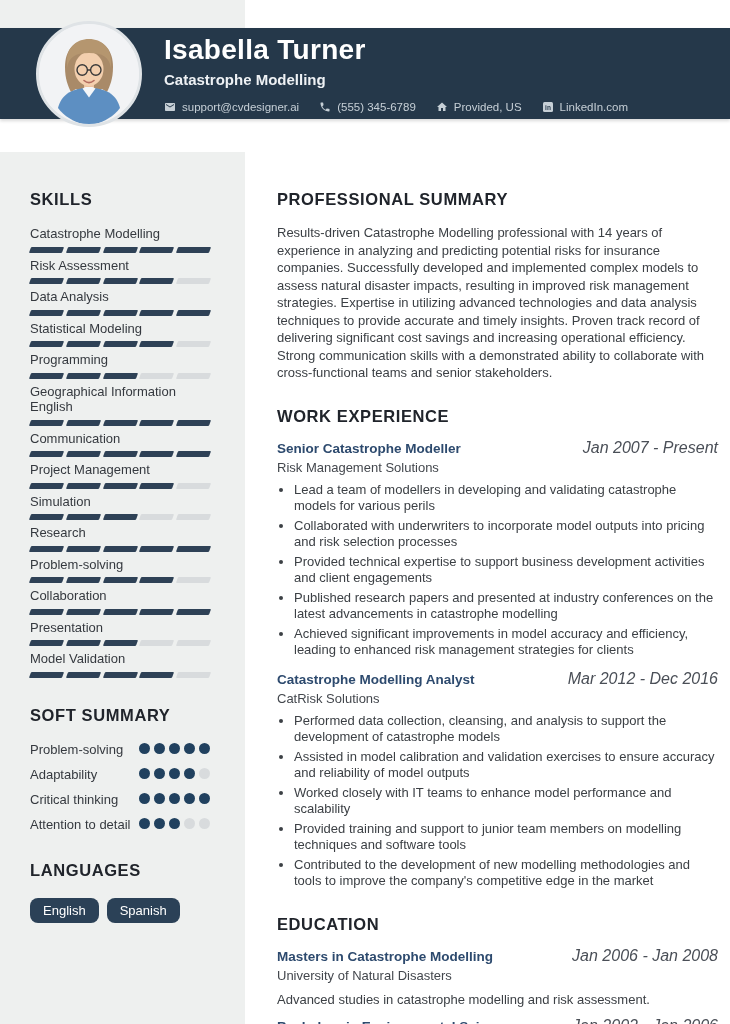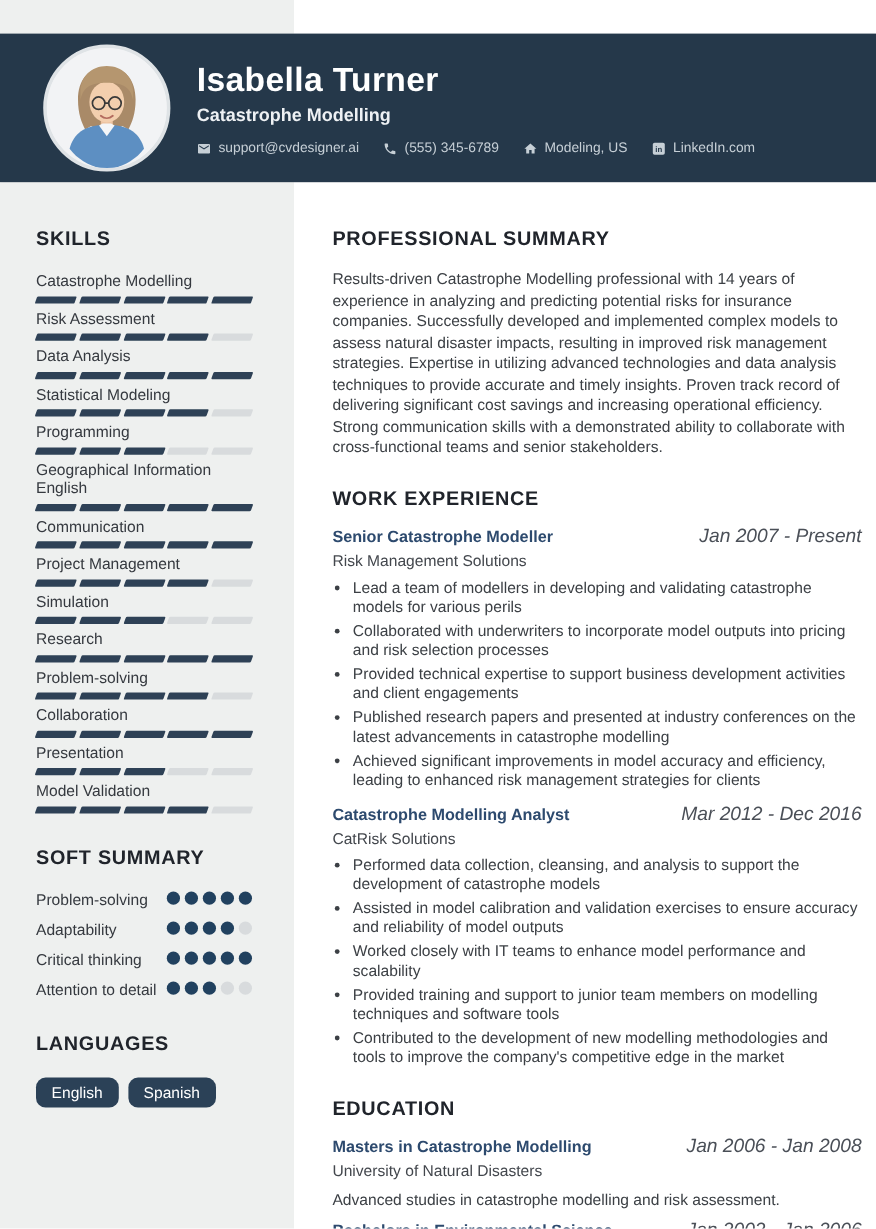--- a/index.html
+++ b/index.html
@@ -13,21 +13,21 @@
     --dot-empty:#d8dbdd;
     --heading:#20242b;
     --body-text:#3c4045;
     --muted:#4a4f57;
     --contact-text:#c6cfd6;
   }
   *{margin:0;padding:0;box-sizing:border-box;}
   body{background:#ffffff;font-family:"Liberation Sans",sans-serif;}
   .page{position:relative;width:730px;height:1024px;background:#ffffff;overflow:hidden;}
   .top-strip{position:absolute;top:0;left:0;width:245px;height:28px;background:var(--sidebar-bg);}
-  .header{position:absolute;top:28px;left:0;right:0;height:124px;background:var(--header-bg);display:flex;align-items:center;box-shadow:0 2px 3px rgba(0,0,0,0.15);}
+  .header{position:absolute;top:28px;left:0;right:0;height:91px;background:var(--header-bg);display:flex;align-items:center;box-shadow:0 2px 3px rgba(0,0,0,0.15);}
   .photo{margin-left:36px;width:106px;height:106px;border-radius:50%;overflow:hidden;border:3px solid #dfe3e6;background:#f2f3f5;flex:0 0 auto;}
   .photo svg{display:block;width:100%;height:100%;}
   .id-block{margin-left:22px;}
   .name{font-size:28px;font-weight:700;color:#ffffff;letter-spacing:0.3px;}
   .role{font-size:15px;font-weight:700;color:#eef1f4;margin-top:5px;}
   .contacts{display:flex;align-items:center;gap:20px;margin-top:13px;color:var(--contact-text);font-size:11.5px;}
   .contact{display:flex;align-items:center;gap:6px;white-space:nowrap;}
   .contact svg{width:12px;height:12px;fill:var(--contact-text);flex:0 0 auto;}
   .body-cols{position:absolute;top:152px;left:0;right:0;bottom:0;display:flex;}
   .sidebar{width:245px;flex:0 0 245px;background:var(--sidebar-bg);padding:38px 35px 20px 30px;}
@@ -101,21 +101,21 @@
         <div class="contact">
           <svg viewBox="0 0 24 24">
               <path d="M6.62 10.79c1.44 2.83 3.76 5.14 6.59 6.59l2.2-2.21c.27-.27.67-.36 1.02-.24 1.12.37 2.33.57 3.57.57.55 0 1 .45 1 1V20c0 .55-.45 1-1 1-9.39 0-17-7.61-17-17 0-.55.45-1 1-1h3.5c.55 0 1 .45 1 1 0 1.25.2 2.45.57 3.57.11.35.03.74-.25 1.02l-2.2 2.2z"></path>
             </svg>
           <span>(555) 345-6789</span>
         </div>
         <div class="contact">
           <svg viewBox="0 0 24 24">
               <path d="M10 20v-6h4v6h5v-8h3L12 3 2 12h3v8z"></path>
             </svg>
-          <span>Modeling, US</span>
+          <span>Provided, US</span>
         </div>
         <div class="contact">
           <svg viewBox="0 0 24 24">
               <rect x="2" y="2" width="20" height="20" rx="3"></rect>
               <text x="12" y="17.5" font-size="13" font-weight="bold" text-anchor="middle" fill="#25384a" font-family="Liberation Sans, sans-serif">in</text>
             </svg>
           <span>LinkedIn.com</span>
         </div>
       </div>
     </div>

